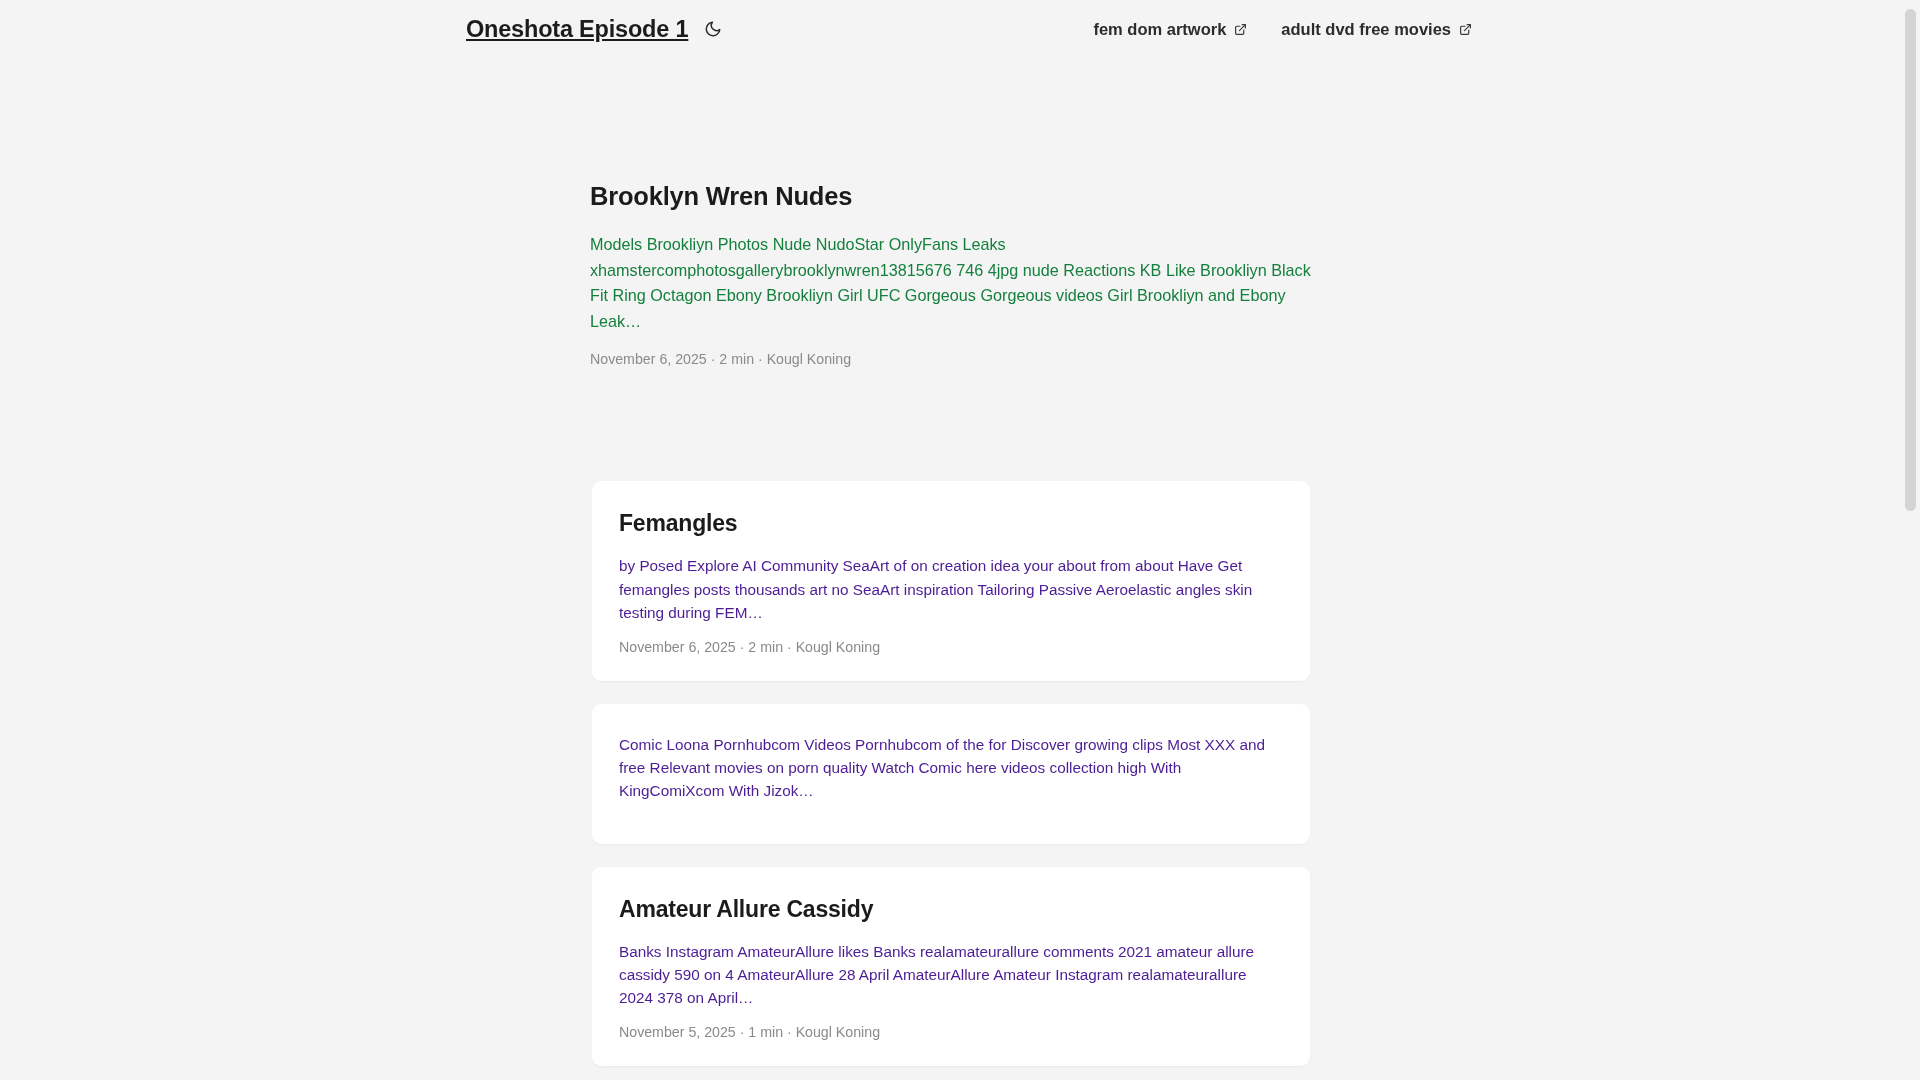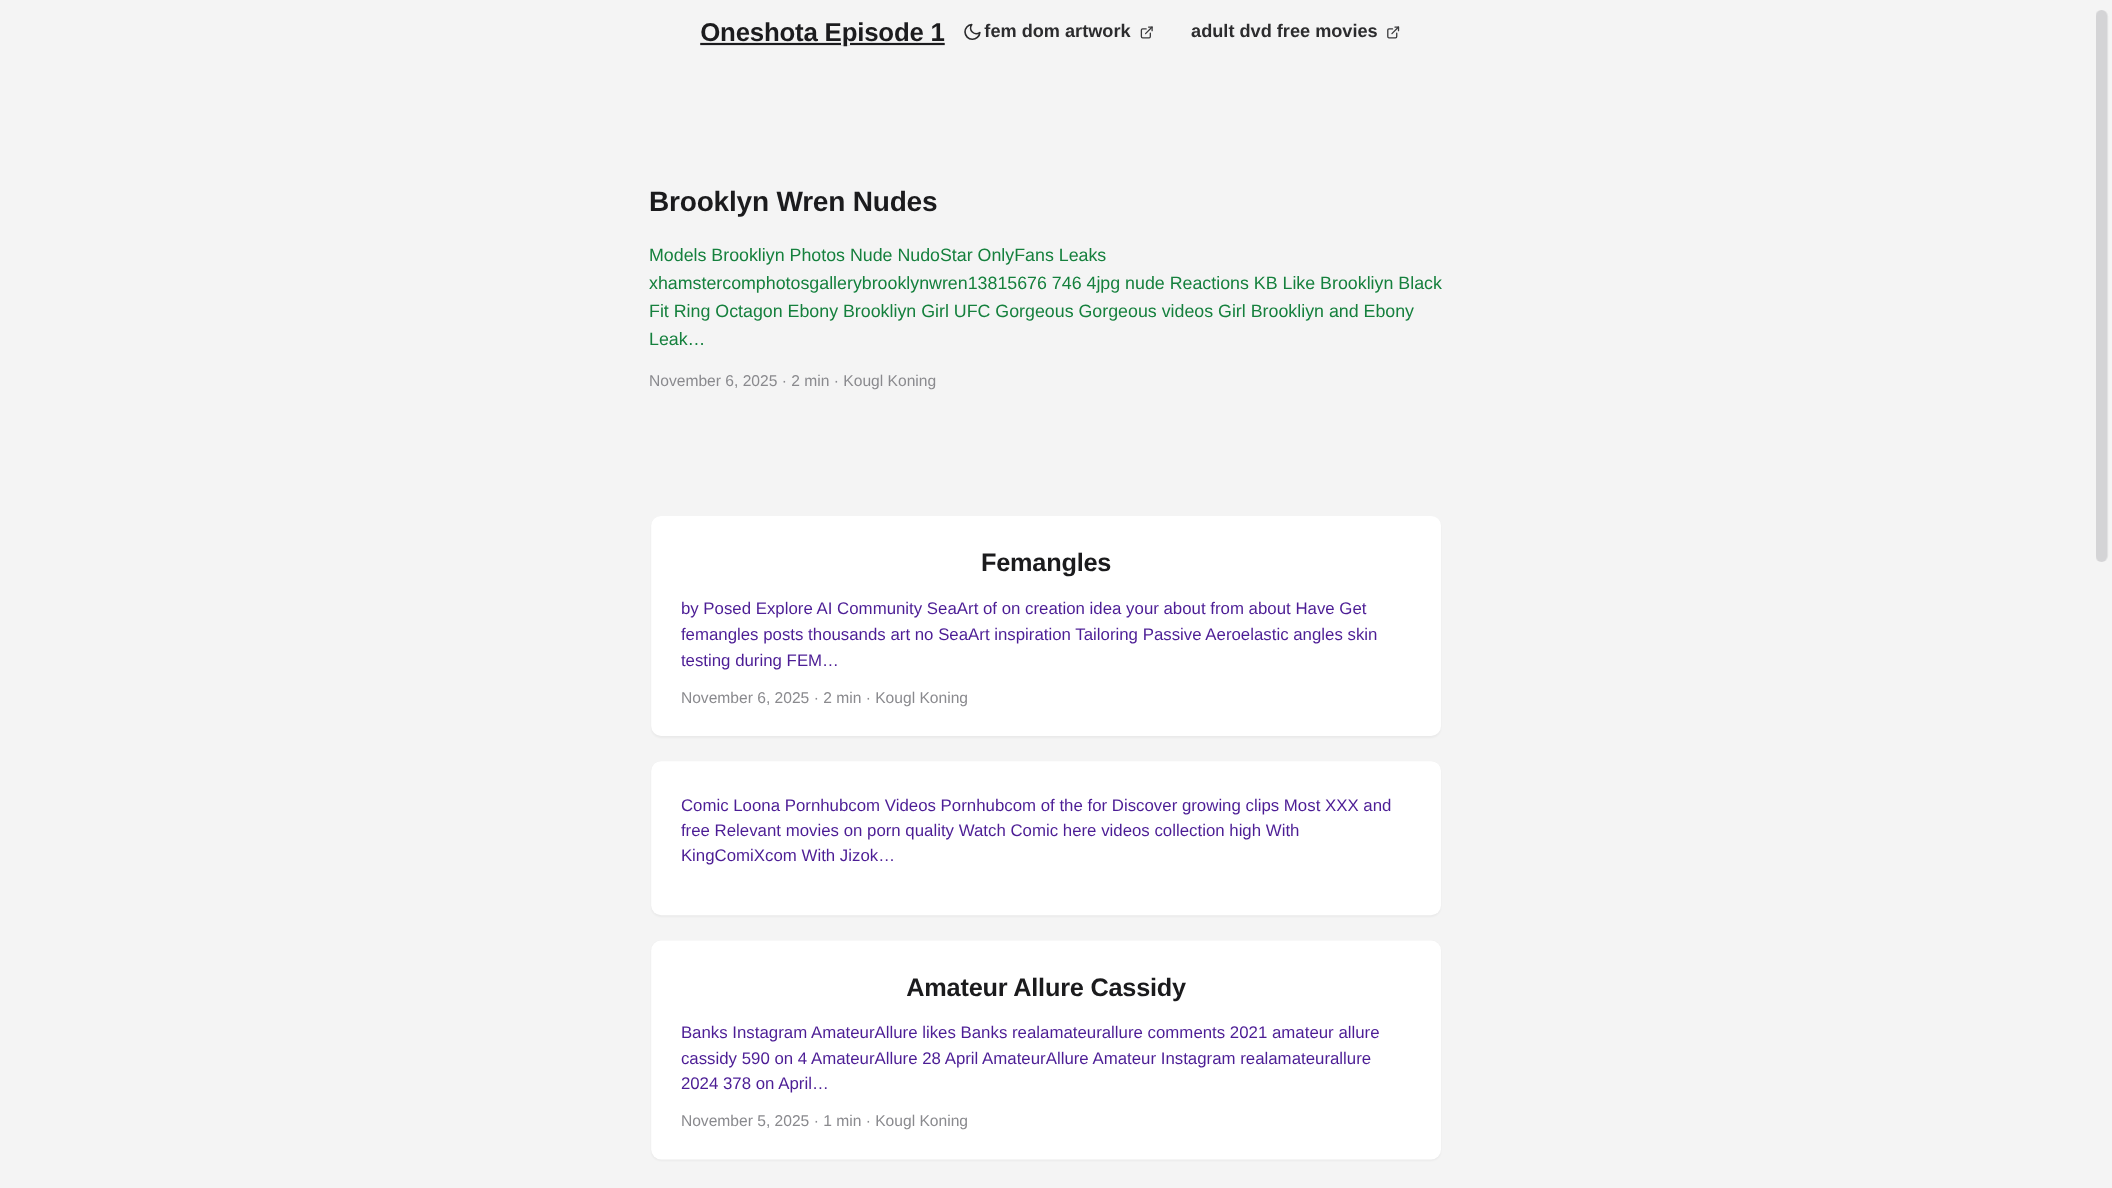--- a/index.html
+++ b/index.html
@@ -19,23 +19,24 @@
     height: 58px;
     display: flex;
     align-items: center;
     padding: 0 0 0 0;
     position: relative;
   }
   .header-inner {
     width: 100%;
     display: flex;
     align-items: center;
-    justify-content: center;
+    justify-content: space-between;
     padding-left: 438px;
     padding-right: 448px;
+    margin-left: 28px;
   }
   .brand-group {
     display: flex;
     align-items: center;
     gap: 14px;
   }
   .site-title {
     font-size: 23.5px;
     font-weight: bold;
     color: #1c1c1e;
@@ -76,21 +77,21 @@
 
   
   .featured {
     width: 722px;
     margin-left: 590px;
   }
   .featured-title {
     font-size: 25.5px;
     font-weight: bold;
     color: #1b1b1d;
-    margin: 0 0 21px 0;
+    margin: 12px 0 21px 0;
     letter-spacing: -0.2px;
   }
   .featured-summary {
     font-size: 16.2px;
     line-height: 25.6px;
     color: #15803d;
     margin: 0 0 17px 0;
     max-width: 722px;
   }
   .featured-meta {
@@ -113,21 +114,20 @@
     padding: 29px 27px 26px 27px;
     box-shadow: 0 1px 2px rgba(0,0,0,0.045);
     cursor: pointer;
   }
   .card-title {
     font-size: 23px;
     font-weight: bold;
     color: #1b1b1d;
     margin: 0 0 17px 0;
     letter-spacing: -0.2px;
-    text-align: center;
   }
   .card-summary {
     font-size: 15.3px;
     line-height: 23.2px;
     color: #4c1d95;
     margin: 0 0 15px 0;
     overflow: hidden;
   }
   .card-meta {
     font-size: 14.2px;

